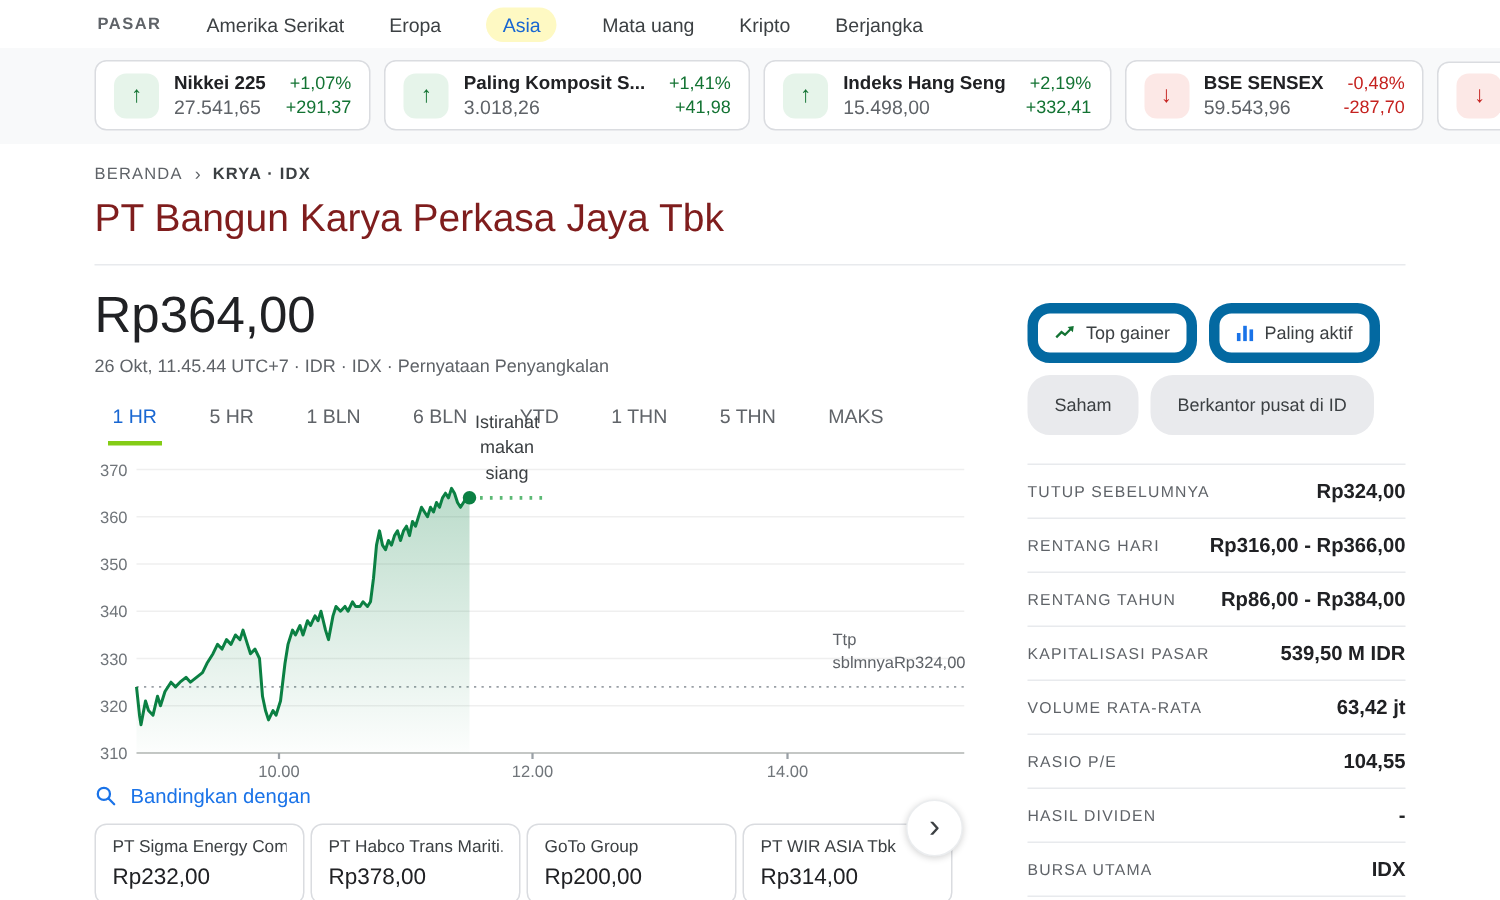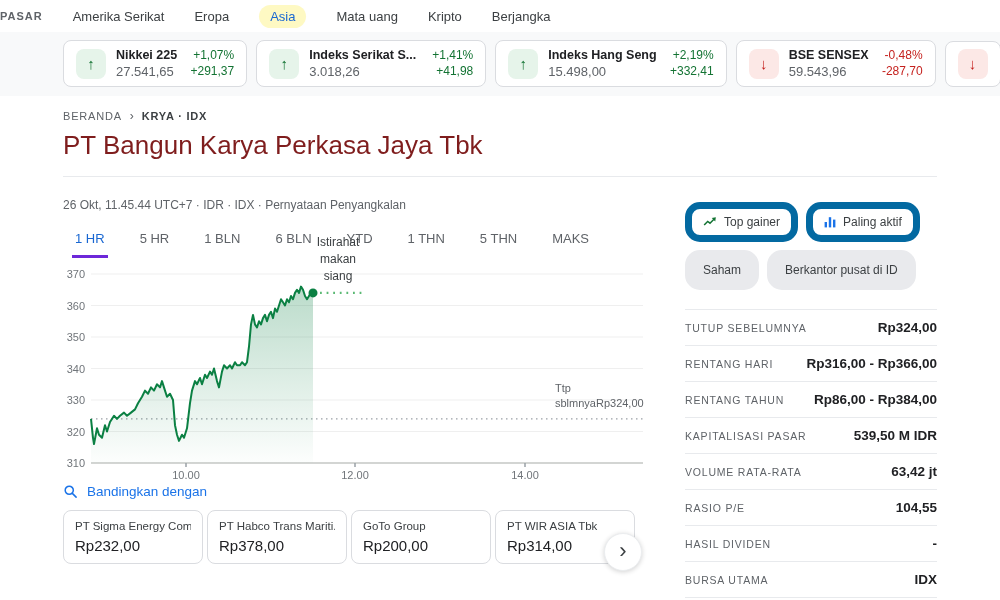--- a/index.html
+++ b/index.html
@@ -3,21 +3,21 @@
 <meta charset="utf-8">
 <style>
   * { margin:0; padding:0; box-sizing:border-box; }
   html,body { background:#fff; }
   .page {
     width:1000px; height:600px; position:relative; overflow:hidden;
     background:#fff; color:#202124;
     font-family:"Liberation Sans","DejaVu Sans",sans-serif;
   }
   
-  .topnav { display:flex; align-items:center; height:32px; gap:30px; background:#fff; }
+  .topnav { display:flex; align-items:center; height:32px; padding-left:65px; gap:30px; background:#fff; }
   .nav-label { font-size:11px; font-weight:bold; color:#5f6368; letter-spacing:1px; }
   .nav-item { font-size:13px; color:#3c4043; cursor:pointer; white-space:nowrap; }
   .nav-item.active { background:#fef9c3; color:#1967d2; border-radius:16px; padding:4px 11px; font-weight:500; }
   
   .market-strip { background:#f8f9fa; padding:8px 0 9px 63px; display:flex; gap:9px; align-items:center; }
   .mcard { background:#fff; border:1px solid #dadce0; border-radius:8px; padding:7px 12px; display:flex; gap:10px; align-items:center; cursor:pointer; }
   .mc-icon { width:30px; height:30px; border-radius:8px; display:flex; align-items:center; justify-content:center; font-size:15px; font-weight:bold; }
   .mc-icon.up { background:#e6f4ea; color:#137333; }
   .mc-icon.down { background:#fce8e6; color:#c5221f; }
   .mc-body { display:flex; flex-direction:column; gap:2px; }
@@ -35,21 +35,21 @@
   .title { font-size:26px; font-weight:400; color:#7f1d1d; margin-top:7px; }
   .divider { border:none; border-top:1px solid #e8eaed; margin-top:15px; }
   .main { display:flex; justify-content:space-between; margin-top:14px; }
   .left-col { width:582px; }
   .right-col { width:252px; }
   .price { font-size:34px; color:#202124; }
   .meta { font-size:12px; color:#5f6368; margin-top:7px; }
   
   .tabs { display:flex; gap:29px; margin-top:15px; margin-left:9px; }
   .tab { font-size:13px; font-weight:500; color:#5f6368; padding:4px 3px 9px; cursor:pointer; white-space:nowrap; }
-  .tab.active { color:#1967d2; border-bottom:3px solid #6d28d9; }
+  .tab.active { color:#1967d2; border-bottom:3px solid #84cc16; }
   
   .chart-wrap { position:relative; margin-top:2px; width:580px; height:224px; }
   .annotation { position:absolute; top:-26px; left:275px; transform:translateX(-50%);
     font-size:12px; color:#3c4043; text-align:center; line-height:17px; white-space:pre-line; z-index:3; }
   .ttp-label { position:absolute; top:121px; right:0; width:88px; font-size:11px; color:#5f6368;
     line-height:15px; white-space:pre-line; z-index:2; }
   
   .compare-link { display:flex; align-items:center; gap:9px; cursor:pointer; }
   .compare-link span { font-size:13.5px; font-weight:500; color:#1a73e8; }
   .compare-cards { display:flex; gap:4px; margin-top:11px; }
@@ -96,21 +96,21 @@
           <div class="mc-row">
             <span class="mc-value">27.541,65</span>
             <span class="mc-chg chg-up">+291,37</span>
           </div>
         </div>
       </div>
       <div class="mcard">
         <div class="mc-icon up">↑</div>
         <div class="mc-body">
           <div class="mc-row">
-            <span class="mc-name">Indeks Serikat S...</span>
+            <span class="mc-name">Paling Komposit S...</span>
             <span class="mc-chg chg-up">+1,41%</span>
           </div>
           <div class="mc-row">
             <span class="mc-value">3.018,26</span>
             <span class="mc-chg chg-up">+41,98</span>
           </div>
         </div>
       </div>
       <div class="mcard">
         <div class="mc-icon up">↑</div>
@@ -147,20 +147,21 @@
     <div class="breadcrumb">
       <span class="bc-home">BERANDA</span>
       <span class="bc-sep">›</span>
       <span class="bc-cur">KRYA · IDX</span>
     </div>
     <h1 class="title">PT Bangun Karya Perkasa Jaya Tbk</h1>
     <hr class="divider">
 
     <div class="main">
       <div class="left-col">
+        <div class="price">Rp364,00</div>
         <div class="meta">26 Okt, 11.45.44 UTC+7 · IDR · IDX · Pernyataan Penyangkalan</div>
         <div class="tabs" id="range-tabs">
             <span class="tab active">1 HR</span>
             <span class="tab">5 HR</span>
             <span class="tab">1 BLN</span>
             <span class="tab">6 BLN</span>
             <span class="tab">YTD</span>
             <span class="tab">1 THN</span>
             <span class="tab">5 THN</span>
             <span class="tab">MAKS</span>

